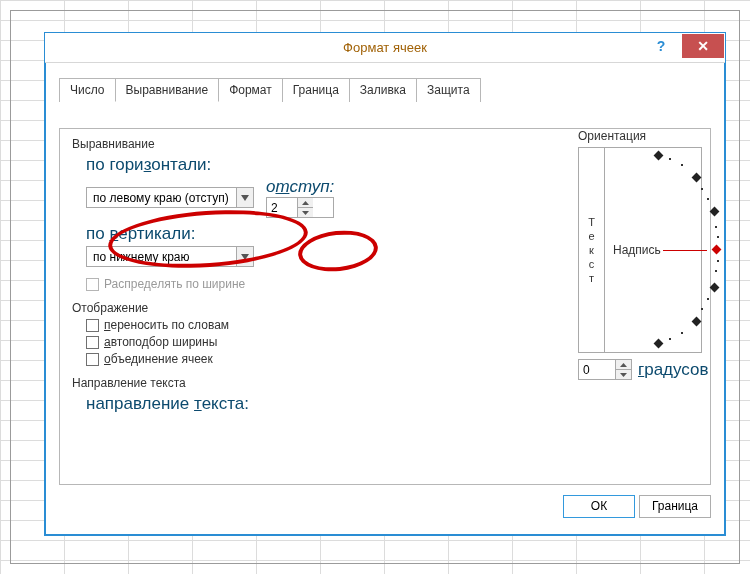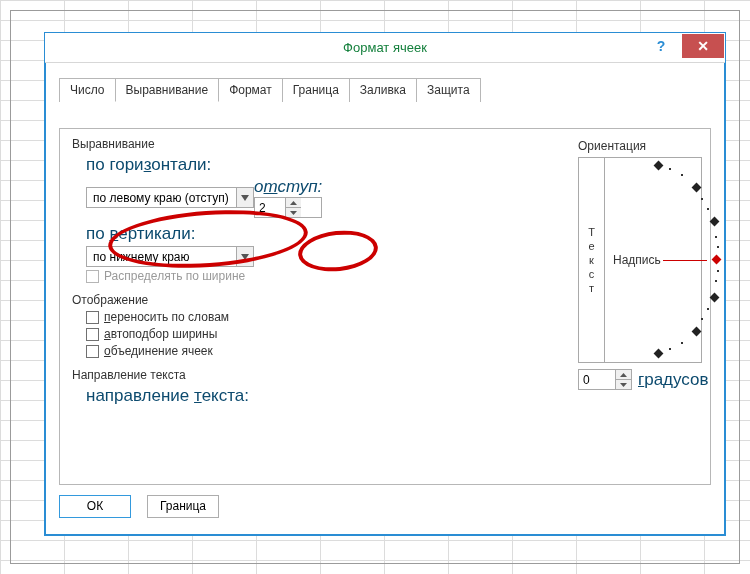--- a/index.html
+++ b/index.html
@@ -15,21 +15,21 @@
     background-size: 64px 20px;
     opacity: .8;
   }
   
   .frame { position: absolute; left: 10px; top: 10px; right: 10px; bottom: 10px; border: 1px solid #9b9b9b; background: rgba(255,255,255,0); }
 
   
   .win { position: absolute; left: 44px; top: 32px; width: 682px; height: 504px;
          border: 1px solid #2a8dd4; background: #fff; box-shadow: 0 0 0 1px #2a8dd4 inset; }
   .titlebar { height: 30px; background: #fff; border-bottom: 1px solid #d7d7d7; display:flex; align-items:center; position:relative; }
-  .title-text { flex:1; text-align:center; font-size:13px; color:#15803d; }
+  .title-text { flex:1; text-align:center; font-size:13px; color:#a16207; }
   .titlebar-buttons { position:absolute; right:1px; top:1px; display:flex; }
   .tb-btn { width:42px; height:24px; display:flex; align-items:center; justify-content:center; font-size:14px; }
   .tb-help { color:#2a8dd4; font-weight:bold; }
   .tb-close { background:#c75050; color:#fff; font-weight:bold; }
 
   .body { position:absolute; left:8px; right:8px; top:38px; bottom:8px; background:#fff; }
 
   
   .tabs { display:flex; margin-top:6px; margin-left:6px; }
   .tab { font-size:12px; color:#333; padding:4px 10px; border:1px solid #b7b7b7; border-bottom:none; background:#fff; margin-right:-1px; position:relative; top:1px; }
@@ -57,35 +57,35 @@
   .spin .b + .b { border-top:1px solid #a9a9a9; }
   .spin .b svg { width:7px; height:4px; }
 
   .chk { display:flex; align-items:center; gap:5px; margin-top:3px; }
   .chk .box { width:13px; height:13px; border:1px solid #707070; background:#fff; }
   .chk.disabled .box { border-color:#b5b5b5; }
   .chk.disabled .cl { color:#9a9a9a; }
   .chk .cl { font-size:12px; color:#333; }
 
   
-  .orient { position:absolute; right:8px; top:10px; width:168px;padding-left:44px; }
+  .orient { position:absolute; right:8px; top:0; width:168px;padding-left:44px; }
   .obox { border:1px solid #a9a9a9; height:206px; margin-top:4px; display:flex; }
   .ocol { width:26px; border-right:1px solid #a9a9a9; display:flex; flex-direction:column; align-items:center; justify-content:center; gap:2px; }
   .ocol span { font-size:11px; color:#333; }
   .oarc { flex:1; position:relative; }
   .oarc .nad { position:absolute; left:8px; top:50%; transform:translateY(-50%); font-size:12px; color:#333; }
   .oarc .line { position:absolute; left:58px; top:50%; width:44px; height:1px; background:#c00; }
   .diamond { position:absolute; width:7px; height:7px; background:#222; transform: rotate(45deg); }
   .diamond.red { background:#c00; }
   .dot { position:absolute; width:2px; height:2px; background:#333; }
 
   .deg-row { margin-top:6px; display:flex; align-items:center; gap:6px; }
 
   
-  .footer { position:absolute; left:6px; right:6px; bottom:6px; height:30px; display:flex; justify-content:flex-start; gap:16px; align-items:center; }
+  .footer { position:absolute; left:6px; right:6px; bottom:6px; height:30px; display:flex; justify-content:flex-end; gap:4px; align-items:center; }
   .btn { min-width:72px; height:23px; border:1px solid #adadad; background:#fff; font-size:12px; display:flex; align-items:center; justify-content:center; cursor:default; }
   .btn.default { border-color:#3399dd; }
 
   
   .ring { position:absolute; border:4px solid #c00; border-radius:50%; pointer-events:none; }
   .ring1 { left:48px; top:82px; width:200px; height:56px; transform:rotate(-4deg); }
   .ring2 { left:238px; top:102px; width:80px; height:40px; transform:rotate(-6deg); }
 </style>
 </head>
 <body>
@@ -112,21 +112,21 @@
         <div class="tab inactive">Защита</div>
       </div>
     <div class="tabline"></div>
 
     <div class="content">
 
       <div class="group-title">Выравнивание</div>
 
       <div class="indent">
         <div class="lbl">по гори<span class="u">з</span>онтали:</div>
-        <div style="display:flex; align-items:center; gap:0; margin-top:2px;">
+        <div style="display:flex; align-items:center; gap:12px; margin-top:2px;">
           <div class="combo" style="width:168px;">
             <span style="flex:1;">по левому краю (отступ)</span>
             <div class="dd">
                 <svg viewBox="0 0 8 6">
                   <path d="M0 0 L8 0 L4 6 Z" fill="#555"></path>
                 </svg>
               </div>
           </div>
           <div style="display:flex; flex-direction:column;">
             <div class="lbl" style="margin-top:0;font-style:italic;">о<span class="u">т</span>ступ:</div>
@@ -151,21 +151,21 @@
         <div class="lbl" style="margin-top:6px;">по <span class="u">в</span>ертикали:</div>
         <div class="combo" style="width:168px; margin-top:2px;">
           <span style="flex:1;">по нижнему краю</span>
           <div class="dd">
               <svg viewBox="0 0 8 6">
                 <path d="M0 0 L8 0 L4 6 Z" fill="#555"></path>
               </svg>
             </div>
         </div>
 
-        <div class="chk disabled" style="margin-top:2px;">
+        <div class="chk disabled" style="margin-top:10px;">
           <div class="box"></div>
           <div class="cl">Распределять по ширине</div>
         </div>
       </div>
 
       <div class="group-title" style="margin-top:10px;">Отображение</div>
       <div class="indent">
         <div class="chk">
             <div class="box"></div>
             <div class="cl"><span class="u">п</span>ереносить по словам</div>

